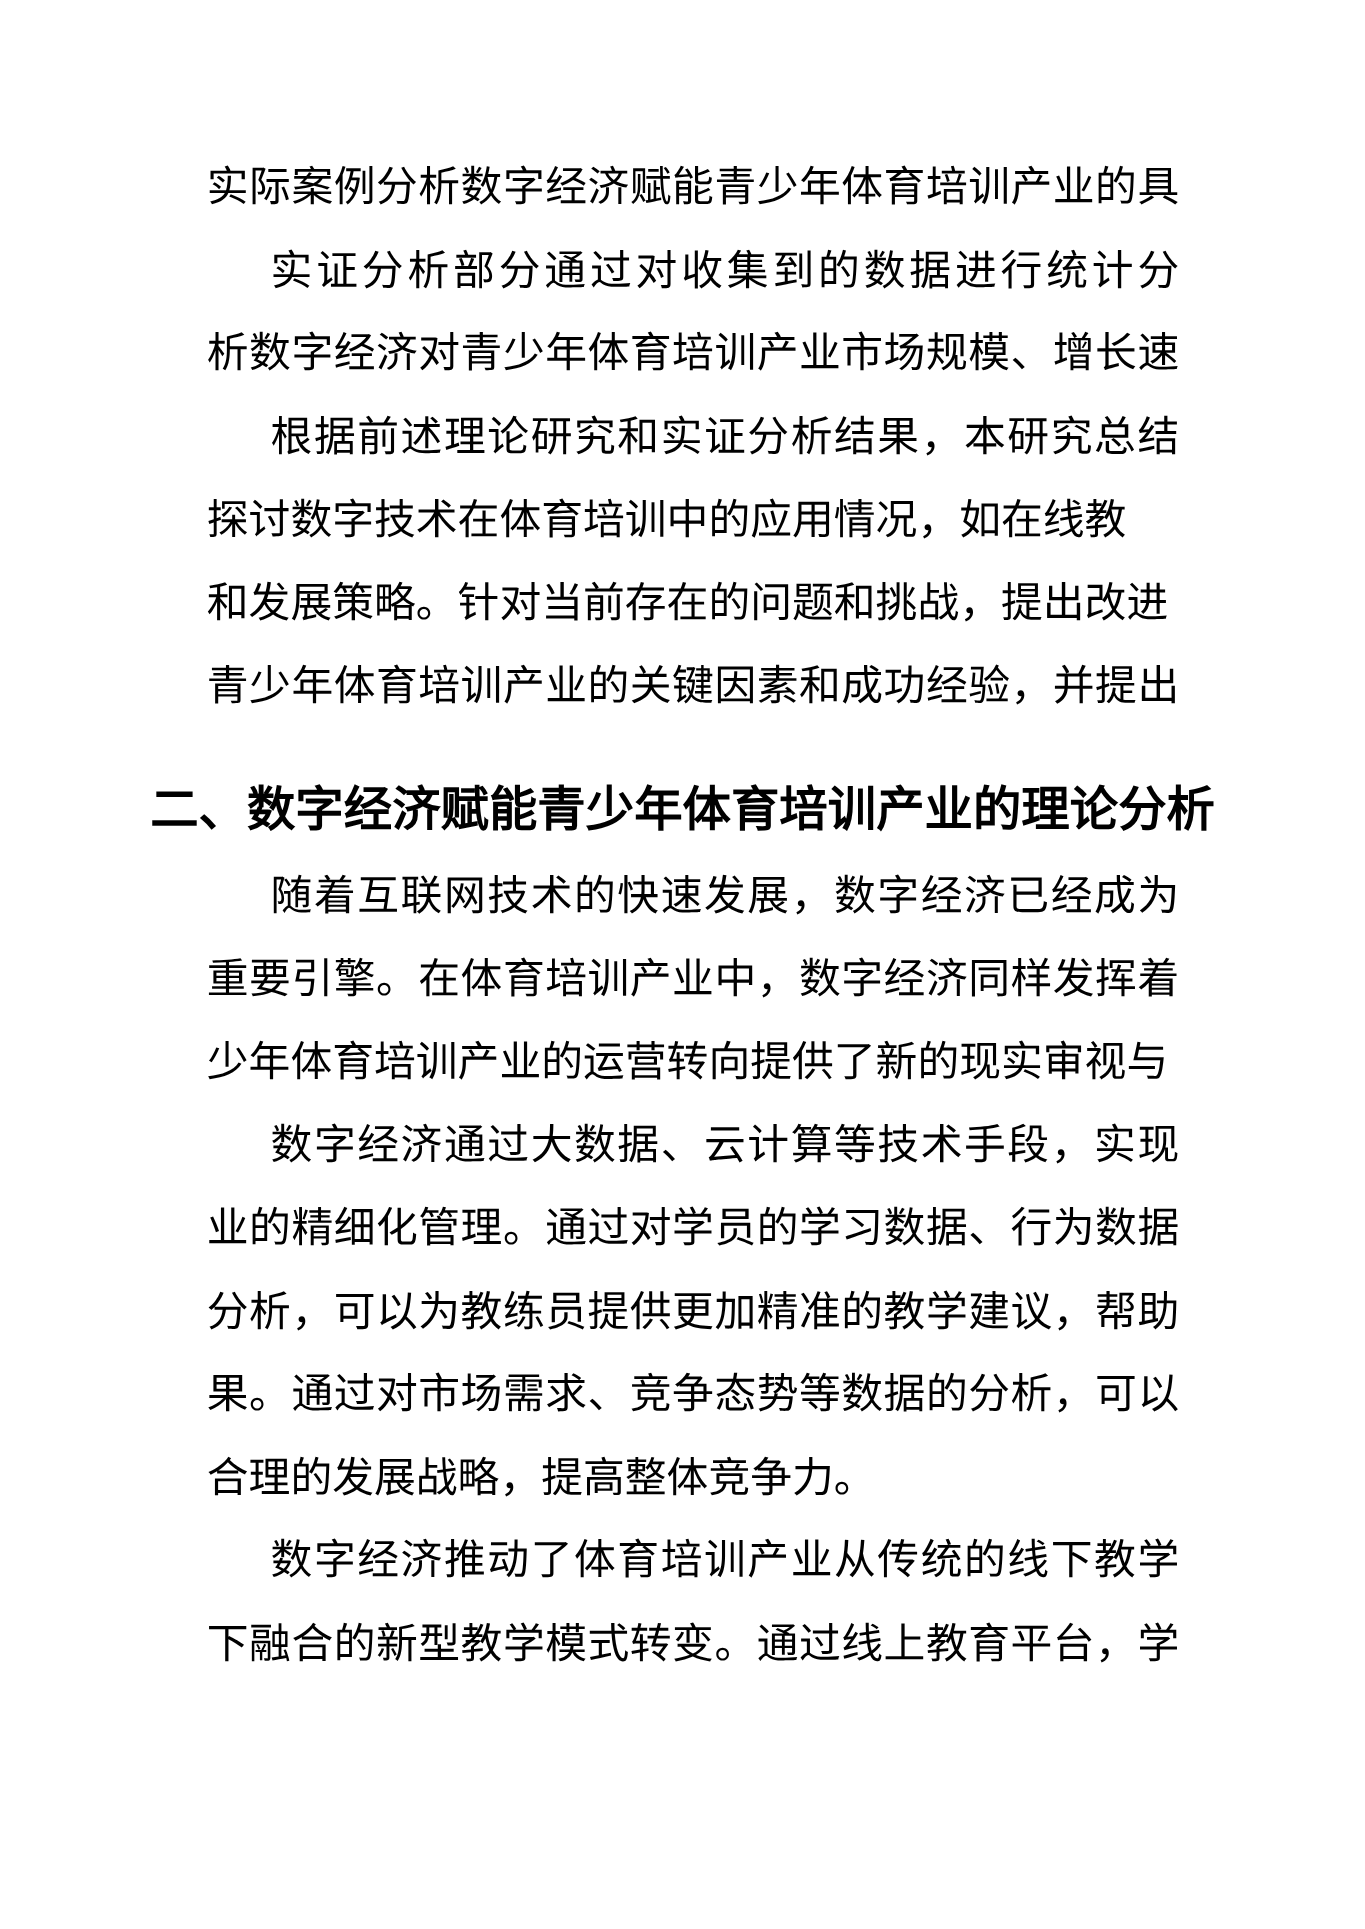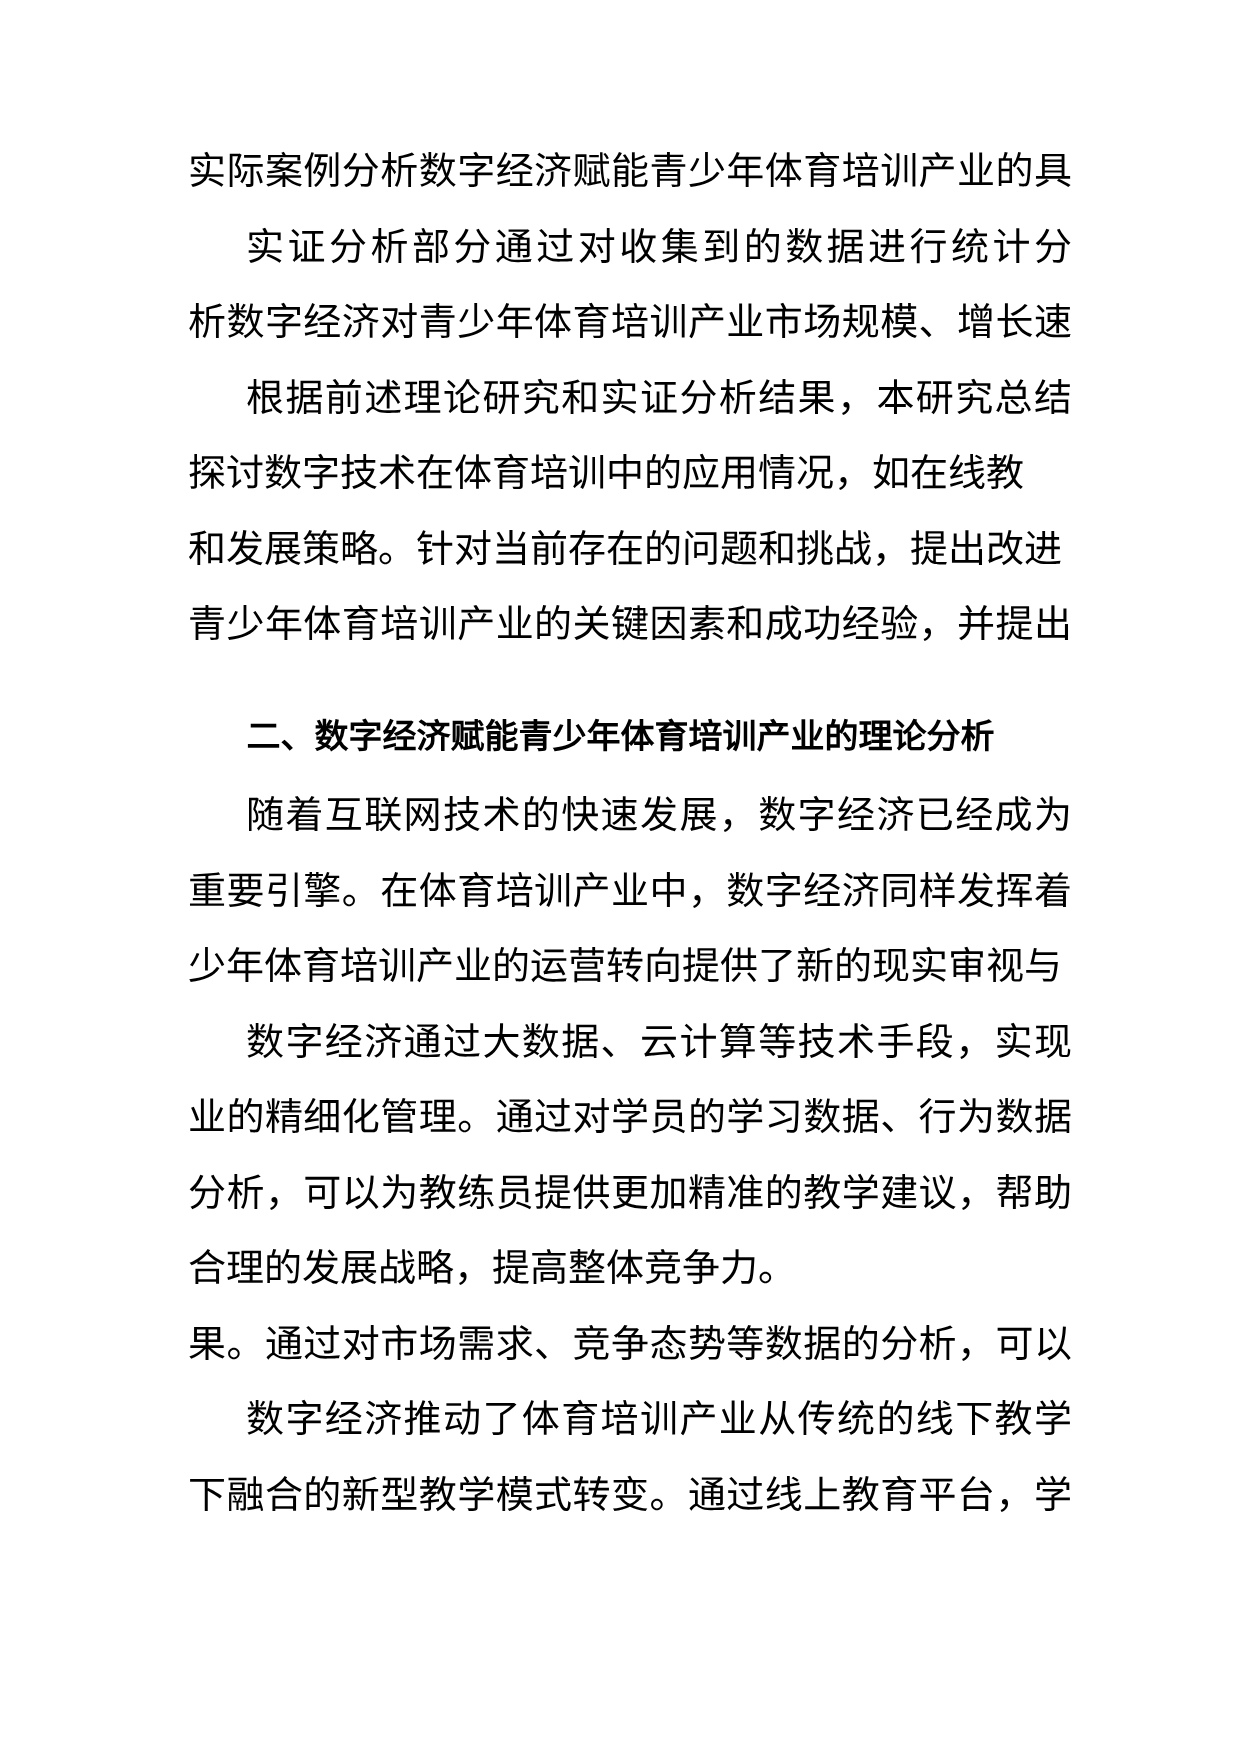--- a/index.html
+++ b/index.html
@@ -29,21 +29,21 @@
     white-space: normal;
   }
   .line.j {
     text-align: justify;
     text-align-last: justify;
   }
   .line.ind {
     text-indent: 58px;
   }
   .heading {
-    font-size: 34px;
+    font-size: 44px;
     font-weight: bold;
     line-height: 75.5px;
     height: 75.5px;
     margin: 36px -169px 4px -188px; 
     text-align: center;
     overflow: hidden;
   }
 </style>
 </head>
 <body>
@@ -63,20 +63,20 @@
 
     <h2 class="heading">二、数字经济赋能青少年体育培训产业的理论分析</h2>
 
     <div class="line j ind">随着互联网技术的快速发展，数字经济已经成为全球经济增长的</div>
     <div class="line j">重要引擎。在体育培训产业中，数字经济同样发挥着重要作用，为青</div>
     <div class="line">少年体育培训产业的运营转向提供了新的现实审视与实践通路。</div>
 
     <div class="line j ind">数字经济通过大数据、云计算等技术手段，实现了对体育培训产</div>
     <div class="line j">业的精细化管理。通过对学员的学习数据、行为数据进行深度挖掘和</div>
     <div class="line j">分析，可以为教练员提供更加精准的教学建议，帮助学员提高学习效</div>
+    <div class="line j">果。通过对市场需求、竞争态势等数据的分析，可以为企业制定更加</div>
     <div class="line">合理的发展战略，提高整体竞争力。</div>
-    <div class="line j">果。通过对市场需求、竞争态势等数据的分析，可以为企业制定更加</div>
 
     <div class="line j ind">数字经济推动了体育培训产业从传统的线下教学模式向线上线</div>
     <div class="line j">下融合的新型教学模式转变。通过线上教育平台，学员可以在家中就</div>
 
   </div>
 </div>
 
 </body></html>

